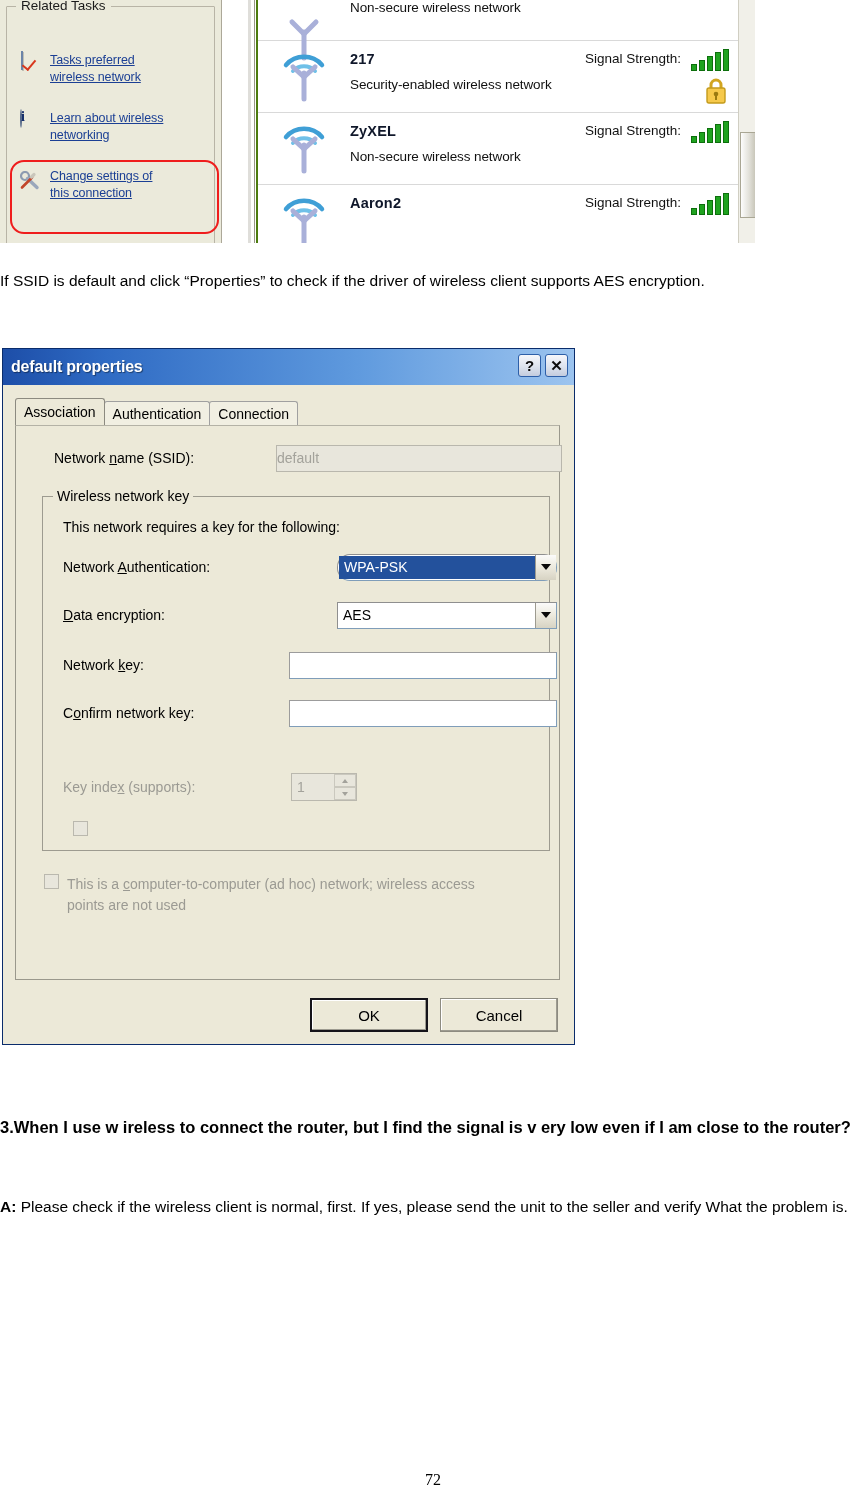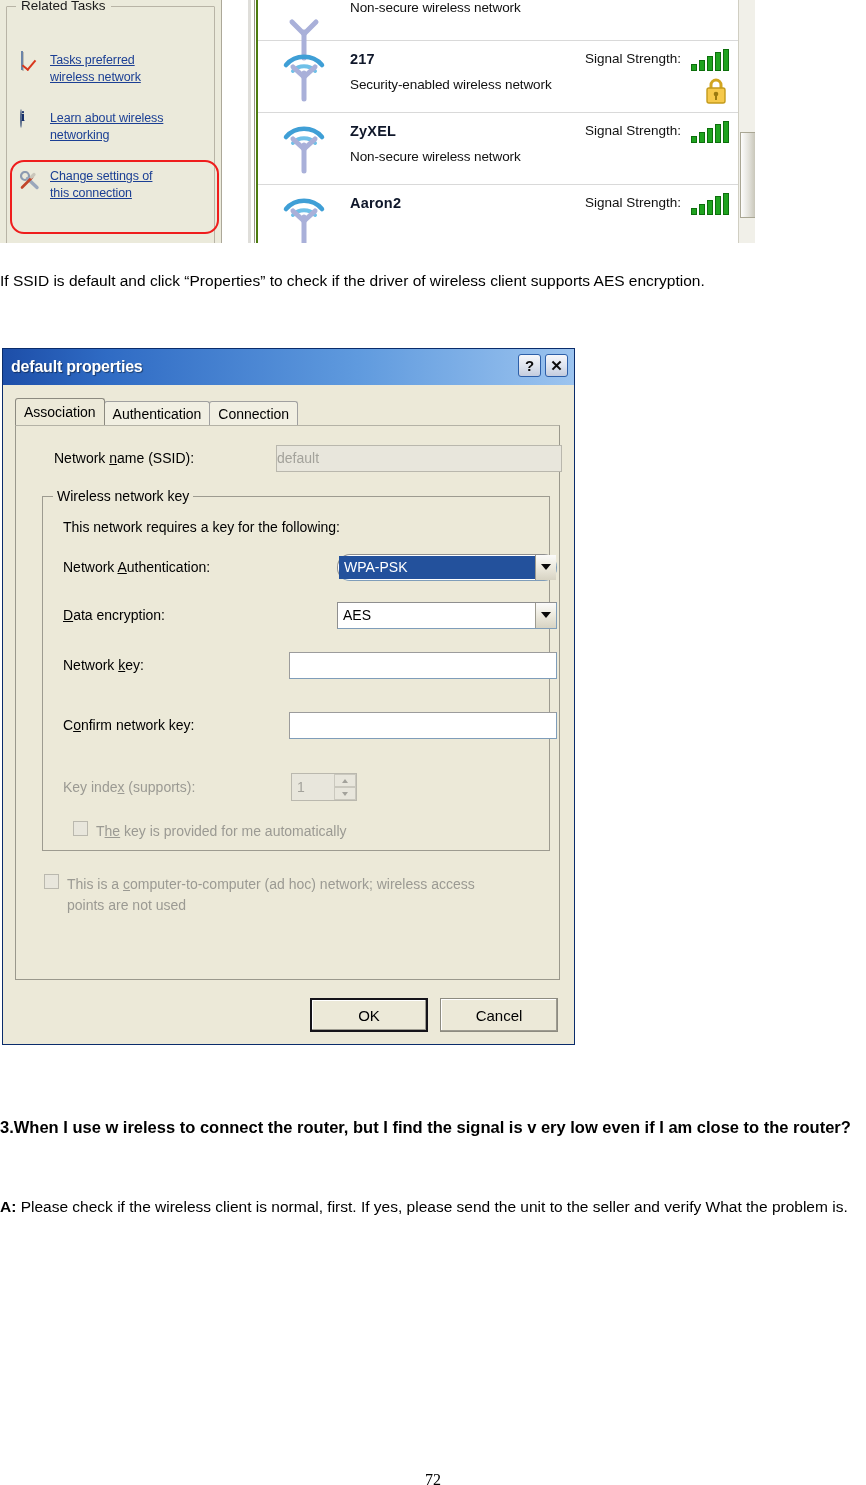--- a/index.html
+++ b/index.html
@@ -649,39 +649,38 @@
             <span class="cval">AES</span>
             <span class="carrow"></span>
           </span>
         </div>
 
         <div class="fld-row" style="left:20px; top:160px; width:470px;">
           <span class="fld-label"><span>Network </span><span class="u">k</span><span>ey:</span></span>
           <span class="txtbox" style="position:absolute; left:226px; width:268px;"></span>
         </div>
 
-        <div class="fld-row" style="left:20px; top:220px; width:470px;">
+        <div class="fld-row" style="left:20px; top:208px; width:470px;">
           <span class="fld-label"><span>C</span><span class="u">o</span><span>nfirm network key:</span></span>
           <span class="txtbox" style="position:absolute; left:226px; width:268px;"></span>
         </div>
 
         <div class="fld-row" style="left:20px; top:282px; width:470px;">
           <span class="fld-label dim"><span>Key inde</span><span class="u">x</span><span> (supports):</span></span>
           <span class="spin" style="position:absolute; left:228px;">
             <span class="sv">1</span>
             <span class="sbtns">
               <span class="up"></span>
               <span class="dn"></span>
             </span>
           </span>
         </div>
 
         <div class="cbx-row" style="left:30px; top:324px; width:450px;">
           <span class="cbx"></span>
-          <span class="ctxt"><span>T</span><span class="u">he</span><span> key is provided for me automatically</span></span>
         </div>
       </div>
 
       <div class="cbx-row" style="left:28px; top:448px; width:470px;">
         <span class="cbx"></span>
         <span class="ctxt"><span>This is a </span><span class="u">c</span><span>omputer-to-computer (ad hoc) network; wireless access points are not used</span></span>
       </div>
     </div>
 
     <div class="btnrow">

